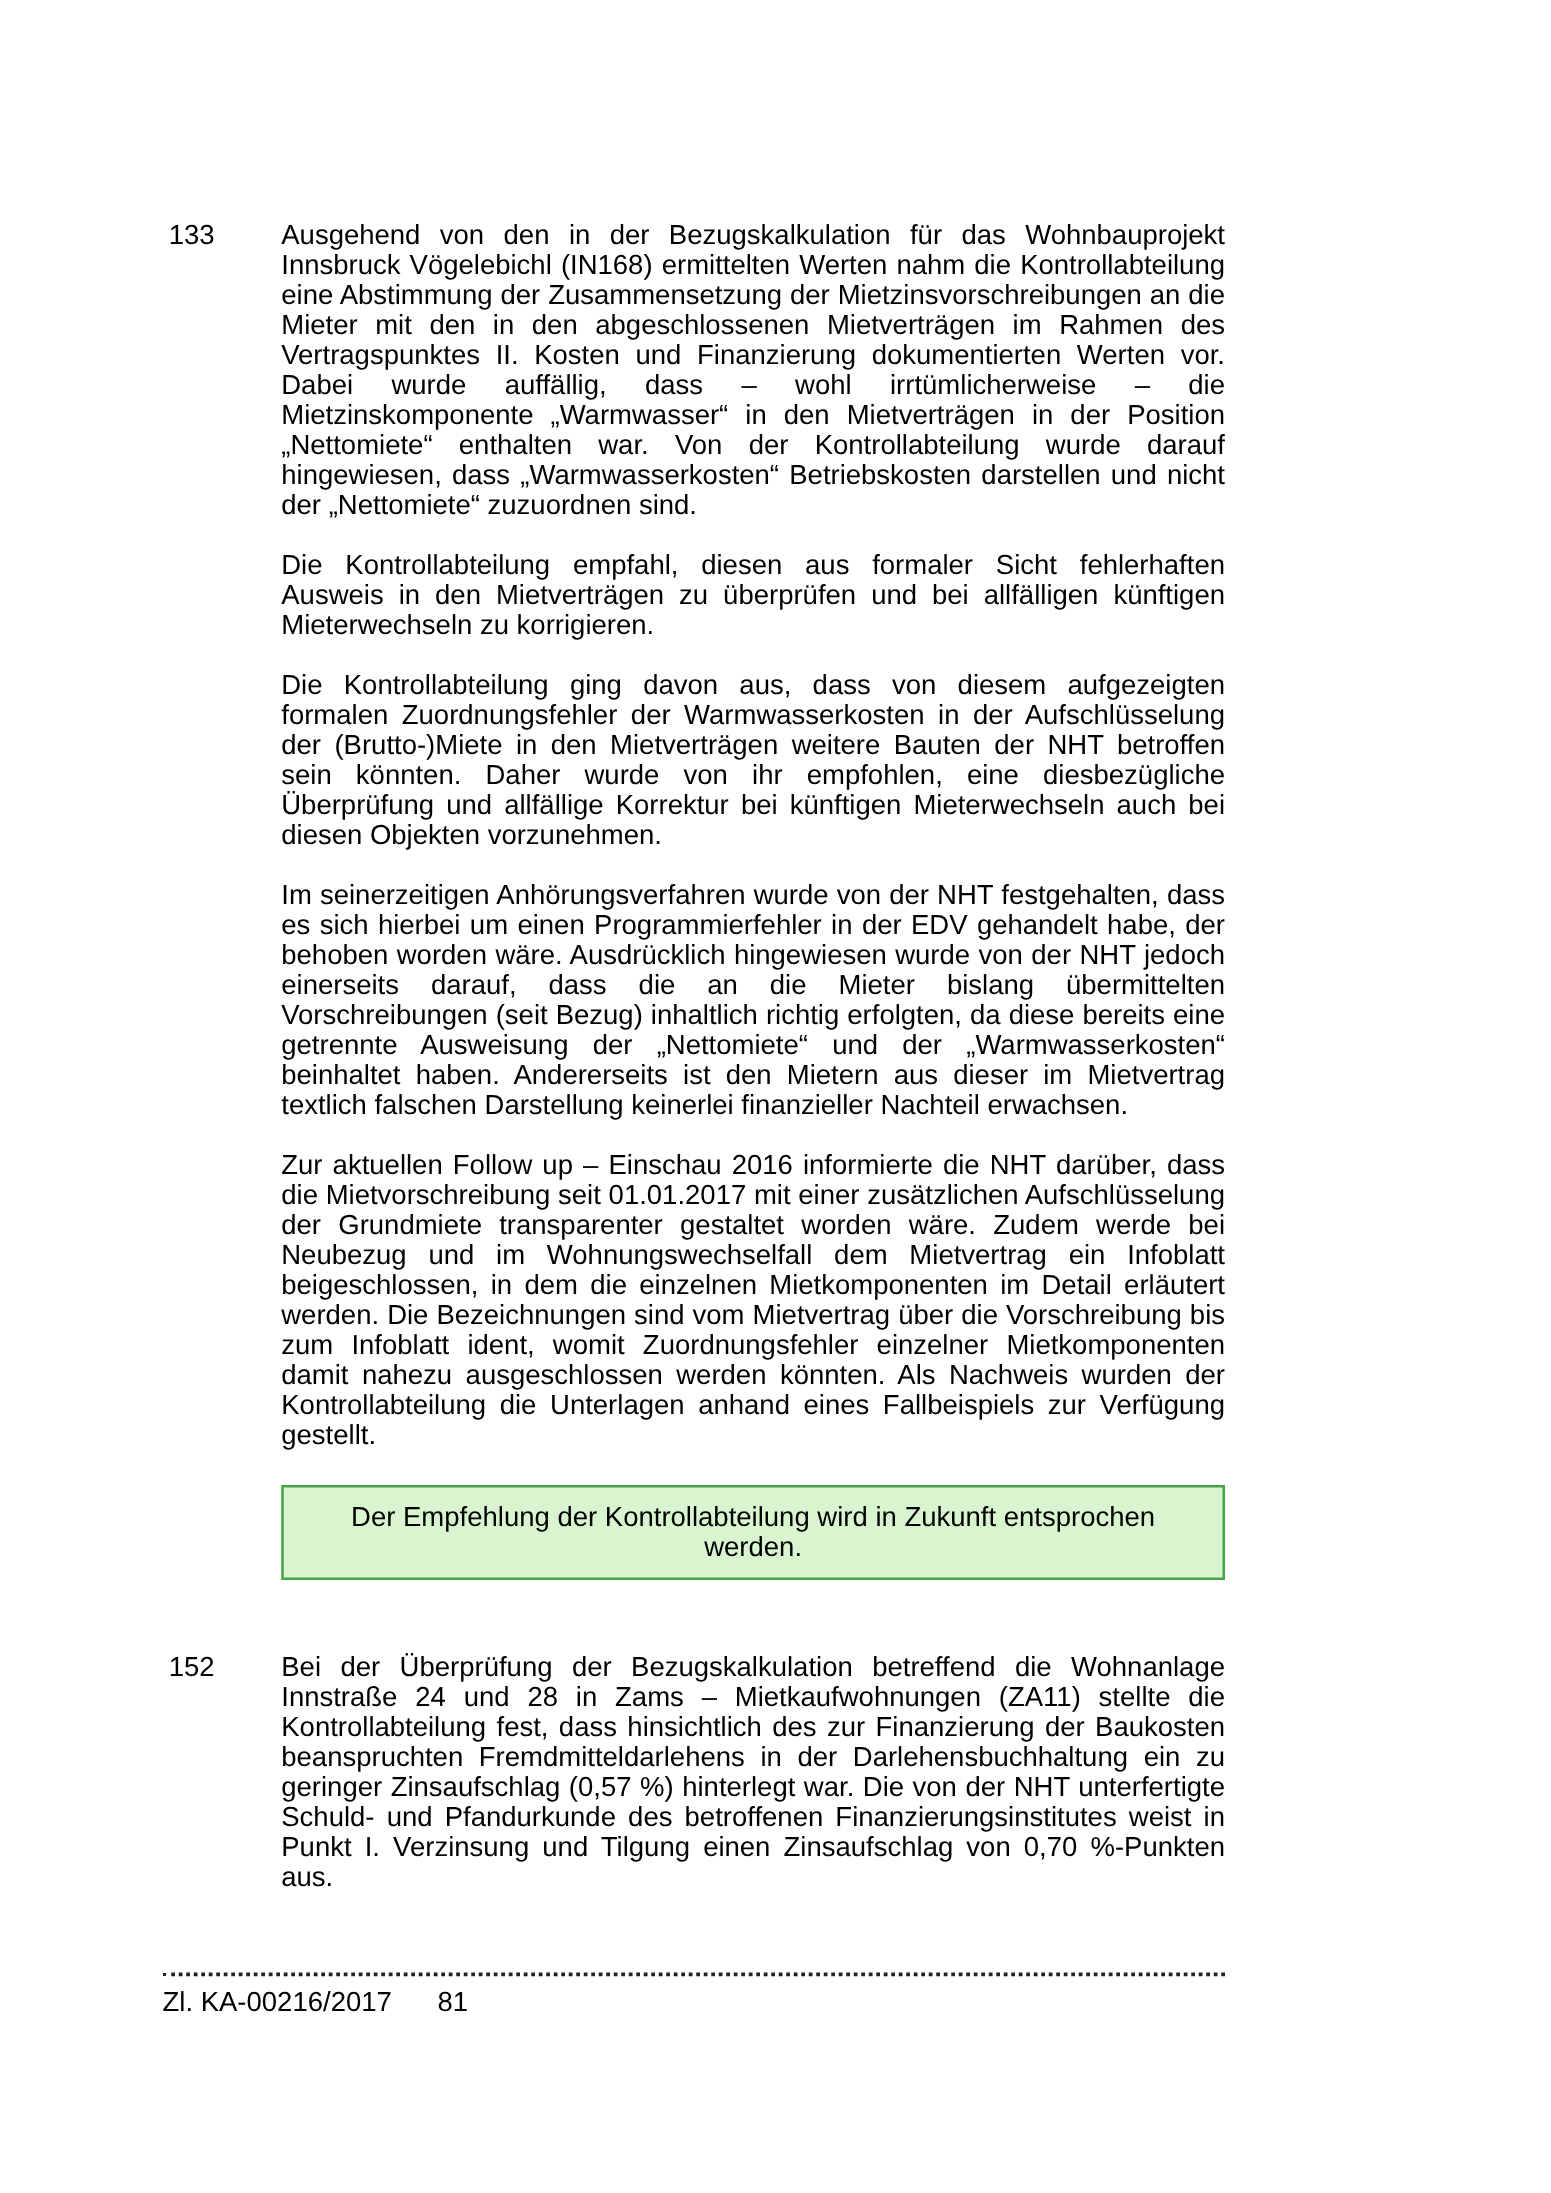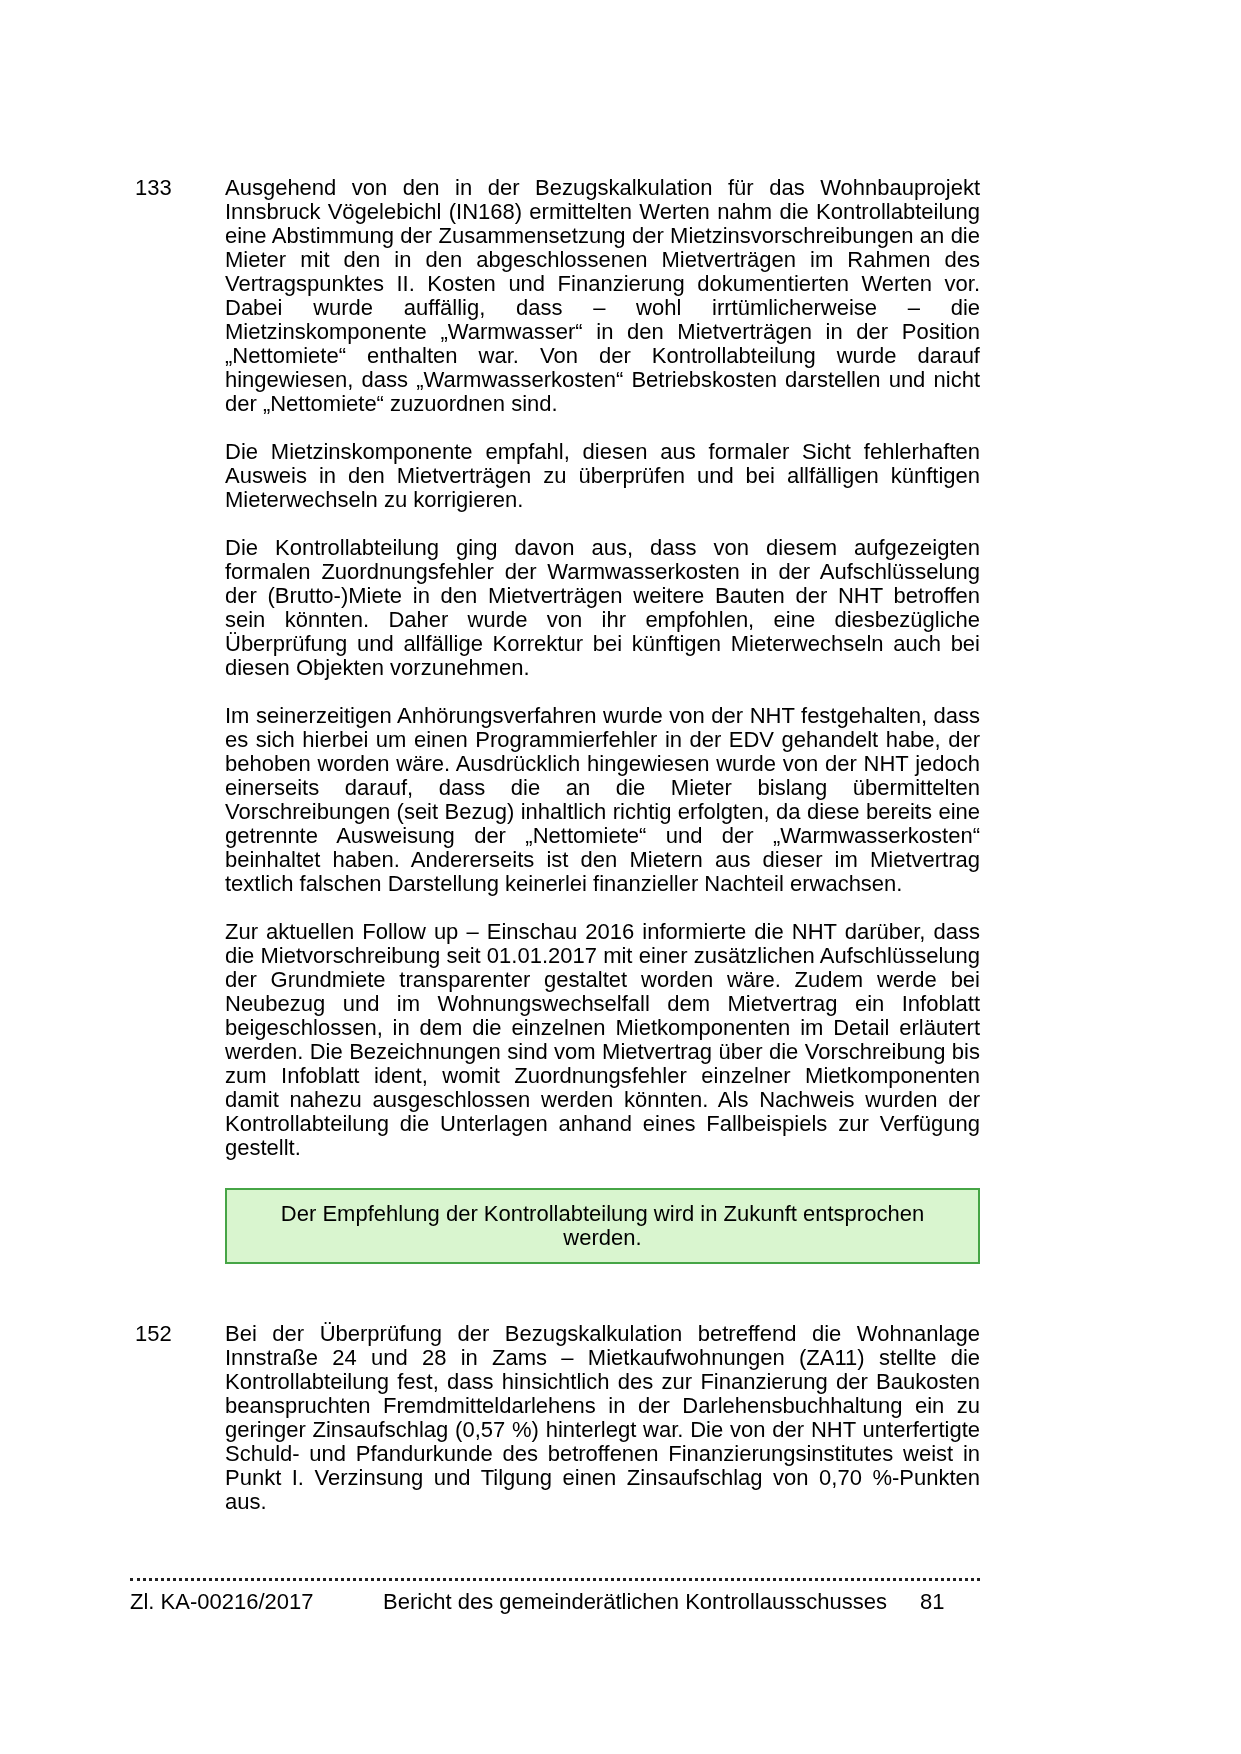--- a/index.html
+++ b/index.html
@@ -75,21 +75,21 @@
 <body>
 
 <div class="page">
 
   <main class="content">
 
     <section class="entry">
       <div class="num">133</div>
       <div class="body">
         <p>Ausgehend von den in der Bezugskalkulation für das Wohnbauprojekt Innsbruck Vögelebichl (IN168) ermittelten Werten nahm die Kontrollabteilung eine Abstimmung der Zusammensetzung der Mietzinsvorschreibungen an die Mieter mit den in den abgeschlossenen Mietverträgen im Rahmen des Vertragspunktes II. Kosten und Finanzierung dokumentierten Werten vor. Dabei wurde auffällig, dass – wohl irrtümlicherweise – die Mietzinskomponente „Warmwasser“ in den Mietverträgen in der Position „Nettomiete“ enthalten war. Von der Kontrollabteilung wurde darauf hingewiesen, dass „Warmwasserkosten“ Betriebskosten darstellen und nicht der „Nettomiete“ zuzuordnen sind.</p>
-        <p>Die Mietzinskomponente empfahl, diesen aus formaler Sicht fehlerhaften Ausweis in den Mietverträgen zu überprüfen und bei allfälligen künftigen Mieterwechseln zu korrigieren.</p>
+        <p>Die Kontrollabteilung empfahl, diesen aus formaler Sicht fehlerhaften Ausweis in den Mietverträgen zu überprüfen und bei allfälligen künftigen Mieterwechseln zu korrigieren.</p>
         <p>Die Kontrollabteilung ging davon aus, dass von diesem aufgezeigten formalen Zuordnungsfehler der Warmwasserkosten in der Aufschlüsselung der (Brutto-)Miete in den Mietverträgen weitere Bauten der NHT betroffen sein könnten. Daher wurde von ihr empfohlen, eine diesbezügliche Überprüfung und allfällige Korrektur bei künftigen Mieterwechseln auch bei diesen Objekten vorzunehmen.</p>
         <p>Im seinerzeitigen Anhörungsverfahren wurde von der NHT festgehalten, dass es sich hierbei um einen Programmierfehler in der EDV gehandelt habe, der behoben worden wäre. Ausdrücklich hingewiesen wurde von der NHT jedoch einerseits darauf, dass die an die Mieter bislang übermittelten Vorschreibungen (seit Bezug) inhaltlich richtig erfolgten, da diese bereits eine getrennte Ausweisung der „Nettomiete“ und der „Warmwasserkosten“ beinhaltet haben. Andererseits ist den Mietern aus dieser im Mietvertrag textlich falschen Darstellung keinerlei finanzieller Nachteil erwachsen.</p>
         <p>Zur aktuellen Follow up – Einschau 2016 informierte die NHT darüber, dass die Mietvorschreibung seit 01.01.2017 mit einer zusätzlichen Aufschlüsselung der Grundmiete transparenter gestaltet worden wäre. Zudem werde bei Neubezug und im Wohnungswechselfall dem Mietvertrag ein Infoblatt beigeschlossen, in dem die einzelnen Mietkomponenten im Detail erläutert werden. Die Bezeichnungen sind vom Mietvertrag über die Vorschreibung bis zum Infoblatt ident, womit Zuordnungsfehler einzelner Mietkomponenten damit nahezu ausgeschlossen werden könnten. Als Nachweis wurden der Kontrollabteilung die Unterlagen anhand eines Fallbeispiels zur Verfügung gestellt.</p>
         <div class="rec-box">
           <p>Der Empfehlung der Kontrollabteilung wird in Zukunft entsprochen werden.</p>
         </div>
       </div>
     </section>
 
     <section class="entry">
@@ -98,18 +98,17 @@
         <p>Bei der Überprüfung der Bezugskalkulation betreffend die Wohnanlage Innstraße 24 und 28 in Zams – Mietkaufwohnungen (ZA11) stellte die Kontrollabteilung fest, dass hinsichtlich des zur Finanzierung der Baukosten beanspruchten Fremdmitteldarlehens in der Darlehensbuchhaltung ein zu geringer Zinsaufschlag (0,57 %) hinterlegt war. Die von der NHT unterfertigte Schuld- und Pfandurkunde des betroffenen Finanzierungsinstitutes weist in Punkt I. Verzinsung und Tilgung einen Zinsaufschlag von 0,70 %-Punkten aus.</p>
       </div>
     </section>
 
   </main>
 
   <footer class="footer">
     <div class="dotted"></div>
     <div class="footer-row">
       <span class="f-left">Zl. KA-00216/2017</span>
-      <span class="f-center">Bericht des gemeinderätlichen Kontrollausschusses</span>
       <span class="f-right">81</span>
     </div>
   </footer>
 
 </div>
 
 </body></html>

